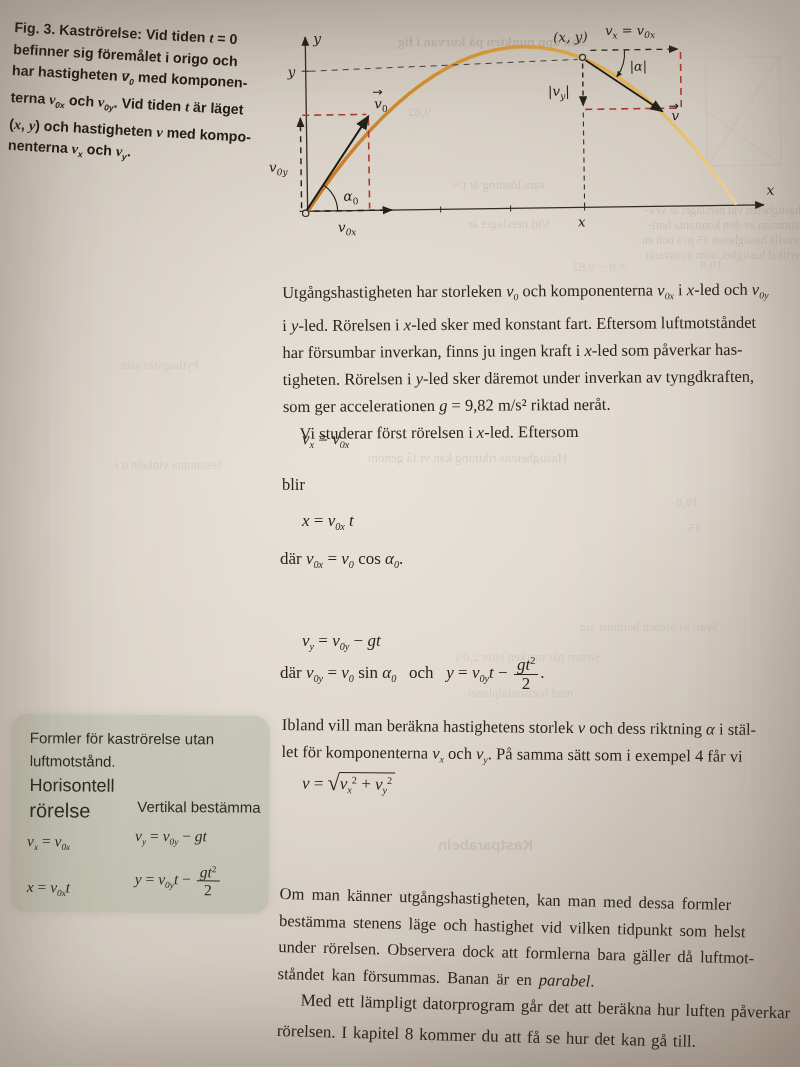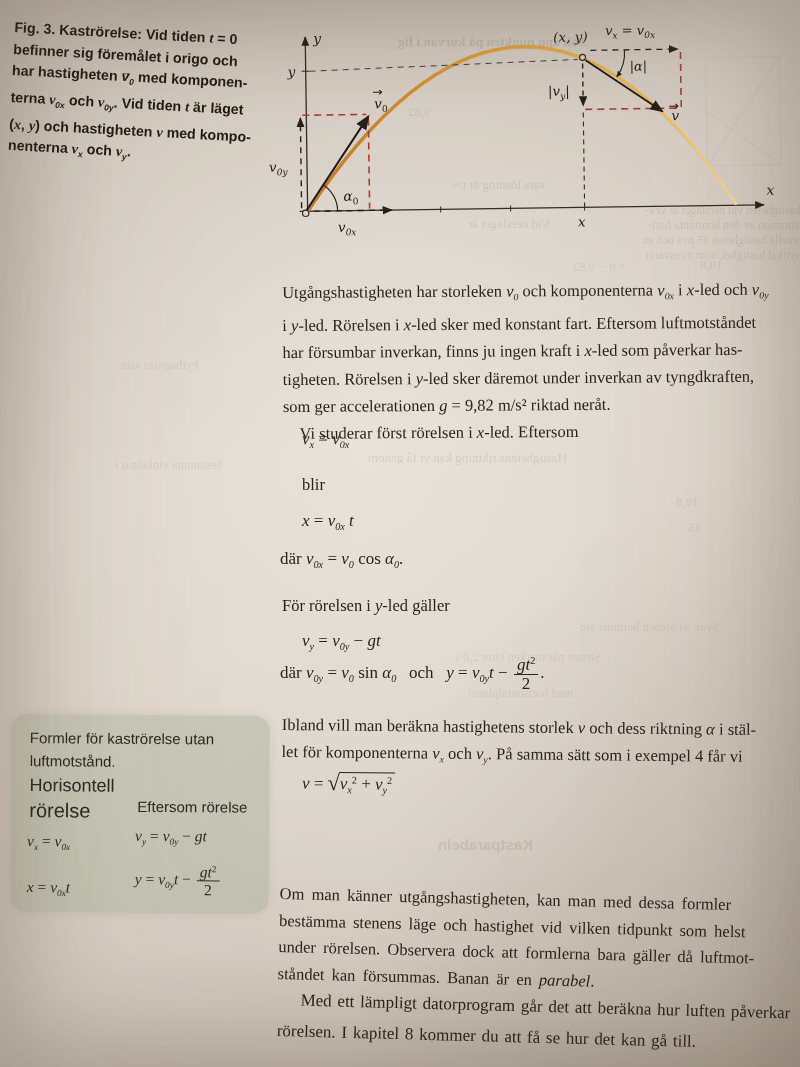--- a/index.html
+++ b/index.html
@@ -147,42 +147,41 @@
       <line x1="329" y1="187" x2="329" y2="193" stroke="#332d26" stroke-width="1"></line>
 
       <circle cx="50" cy="192" r="3.2" fill="#ded6cc" stroke="#332d26" stroke-width="1.2"></circle>
       <circle cx="329" cy="40" r="3" fill="#ded6cc" stroke="#332d26" stroke-width="1.2"></circle>
     </svg>
   </div>
 
   <div class="abs bodytext nw" style="left:282px;top:279px;transform:rotate(-.4deg);transform-origin:left top;">Utgångshastigheten har storleken <i>v</i><sub>0</sub> och komponenterna <i>v</i><sub>0x</sub> i <i>x</i>-led och <i>v</i><sub>0y</sub><br>i <i>y</i>-led. Rörelsen i <i>x</i>-led sker med konstant fart. Eftersom luftmotståndet<br>har försumbar inverkan, finns ju ingen kraft i <i>x</i>-led som påverkar has-<br>tigheten. Rörelsen i <i>y</i>-led sker däremot under inverkan av tyngdkraften,<br>som ger accelerationen <i>g</i> = 9,82 m/s² riktad neråt.<br>&nbsp;&nbsp;&nbsp;&nbsp;Vi studerar först rörelsen i <i>x</i>-led. Eftersom</div>
 
   <div class="abs formula nw" style="left:282px;top:429px;transform:rotate(-.3deg);"><i>v</i><sub>x</sub> = <i>v</i><sub>0x</sub></div>
-  <div class="abs bodytext nw" style="left:282px;top:471px;margin-left:20px;">blir</div>
+  <div class="abs bodytext nw" style="left:282px;top:471px;">blir</div>
   <div class="abs formula nw" style="left:282px;top:511px;text-align:right;"><i>x</i> = <i>v</i><sub>0x</sub> <i>t</i></div>
   <div class="abs formula noindent nw" style="left:280px;top:549px;font-family:Liberation Serif, serif;">där <i>v</i><sub>0x</sub> = <i>v</i><sub>0</sub> cos <i>α</i><sub>0</sub>.</div>
 
-  <div class="abs bodytext nw" style="left:282px;top:592px;">För rörelsen i <i>y</i>-led gäller</div>
   <div class="abs formula nw" style="left:282px;top:631px;"><i>v</i><sub>y</sub> = <i>v</i><sub>0y</sub> − <i>gt</i></div>
   <div class="abs formula noindent nw" style="left:280px;top:655px;">där <i>v</i><sub>0y</sub> = <i>v</i><sub>0</sub> sin <i>α</i><sub>0</sub>&nbsp;&nbsp;&nbsp;och&nbsp;&nbsp;&nbsp;<i>y</i> = <i>v</i><sub>0y</sub><i>t</i> − <span class="frac">
         <span class="fnum"><i>gt</i><sup>2</sup></span>
         <span class="fden">2</span>
       </span>.</div>
 
   <div class="abs bodytext nw" style="left:282px;top:711px;transform:rotate(.6deg);transform-origin:left top;">Ibland vill man beräkna hastighetens storlek <i>v</i> och dess riktning <i>α</i> i stäl-<br>let för komponenterna <i>v</i><sub>x</sub> och <i>v</i><sub>y</sub>. På samma sätt som i exempel 4 får vi</div>
   <div class="abs formula nw" style="left:282px;top:769px;transform:rotate(.6deg);"><i>v</i> = <span class="sqrt">√</span><span class="ol"><i>v</i><sub>x</sub><sup>2</sup> + <i>v</i><sub>y</sub><sup>2</sup></span></div>
 
   <div class="abs bodytext nw" style="left:280px;top:881px;line-height:26.5px;word-spacing:3px;transform:rotate(1.4deg);transform-origin:left top;">Om man känner utgångshastigheten, kan man med dessa formler<br>bestämma stenens läge och hastighet vid vilken tidpunkt som helst<br>under rörelsen. Observera dock att formlerna bara gäller då luftmot-<br>ståndet kan försummas. Banan är en <i>parabel</i>.</div>
   <div class="abs bodytext nw" style="left:278px;top:984px;line-height:31px;font-size:17px;word-spacing:1.5px;transform:rotate(1.5deg);transform-origin:left top;">&nbsp;&nbsp;&nbsp;&nbsp;Med ett lämpligt datorprogram går det att beräkna hur luften påverkar<br>rörelsen. I kapitel 8 kommer du att få se hur det kan gå till.</div>
 
   <div class="abs fbox">
     <div class="ttl">Formler för kaströrelse utan<br>luftmotstånd.</div>
     <div class="h1a">Horisontell</div>
     <div class="h1b">rörelse</div>
-    <div class="h2">Eftersom rörelse</div>
+    <div class="h2">Vertikal bestämma</div>
     <div class="bf f1"><i>v</i><sub>x</sub> = <i>v</i><sub>0x</sub></div>
     <div class="bf f2"><i>v</i><sub>y</sub> = <i>v</i><sub>0y</sub> − <i>gt</i></div>
     <div class="bf f3"><i>x</i> = <i>v</i><sub>0x</sub><i>t</i></div>
     <div class="bf f4"><i>y</i> = <i>v</i><sub>0y</sub><i>t</i> − <span class="frac">
           <span class="fnum"><i>gt</i><sup>2</sup></span>
           <span class="fden">2</span>
         </span></div>
   </div>
 
   <div class="vignette"></div>

